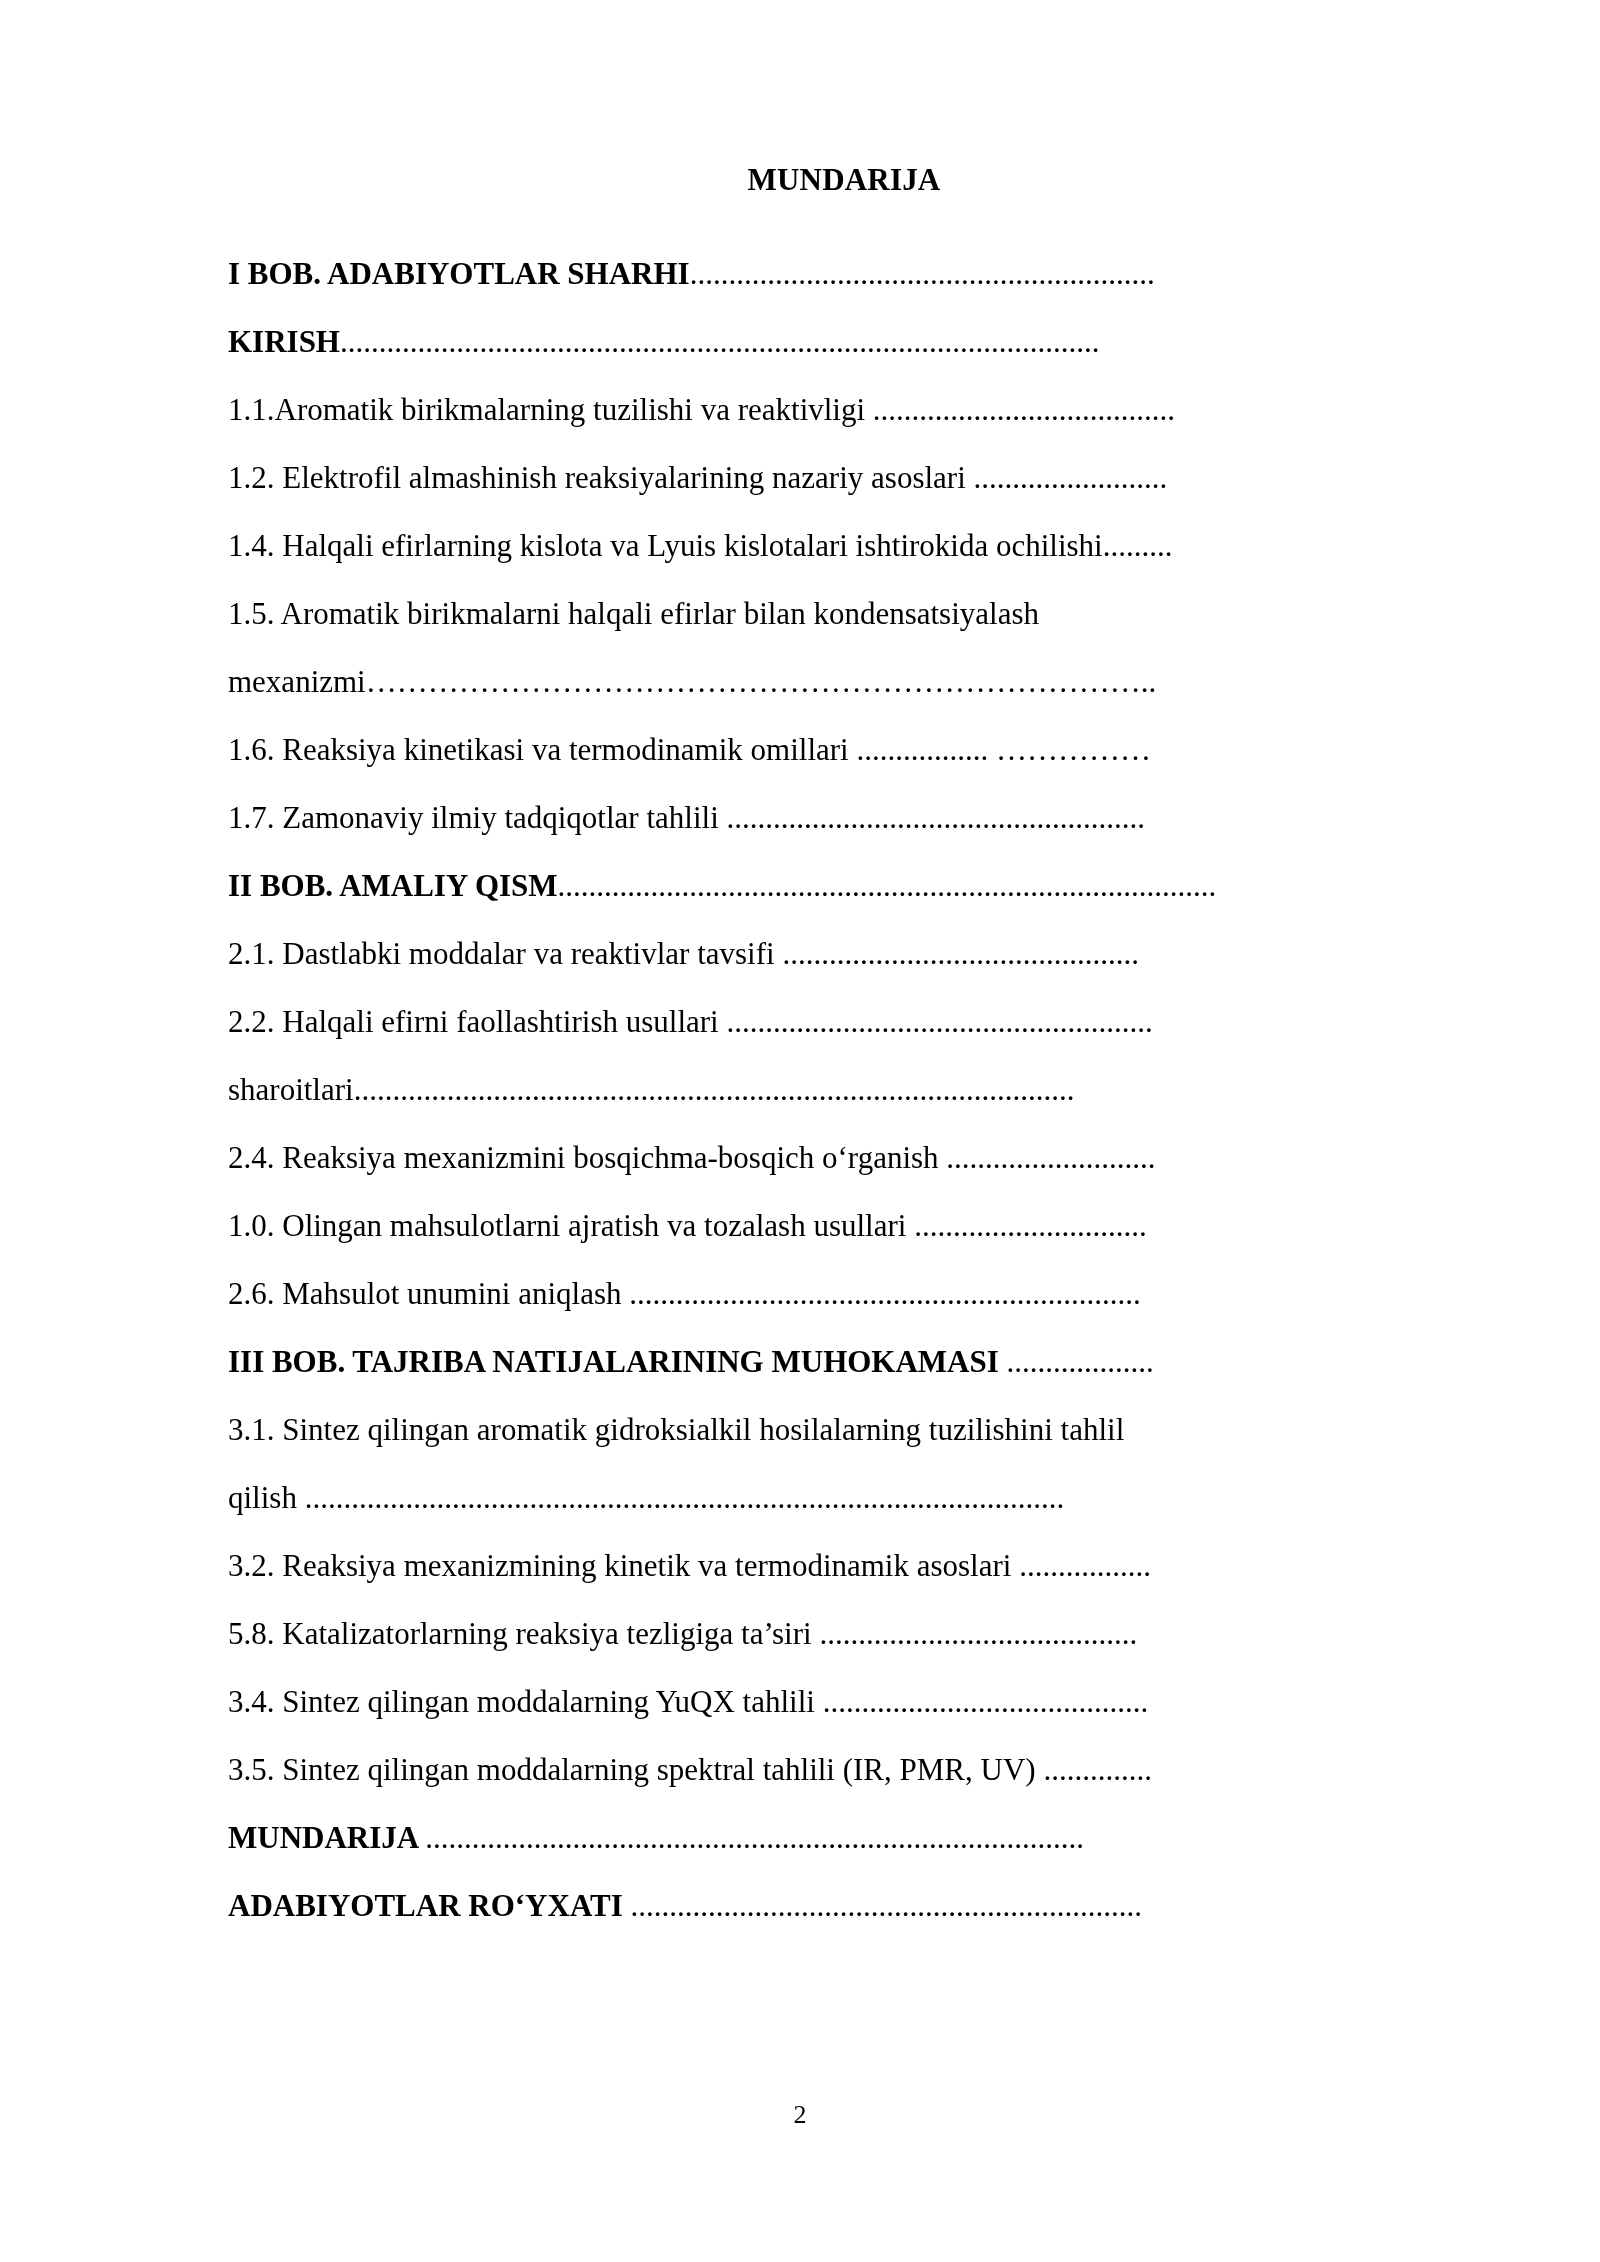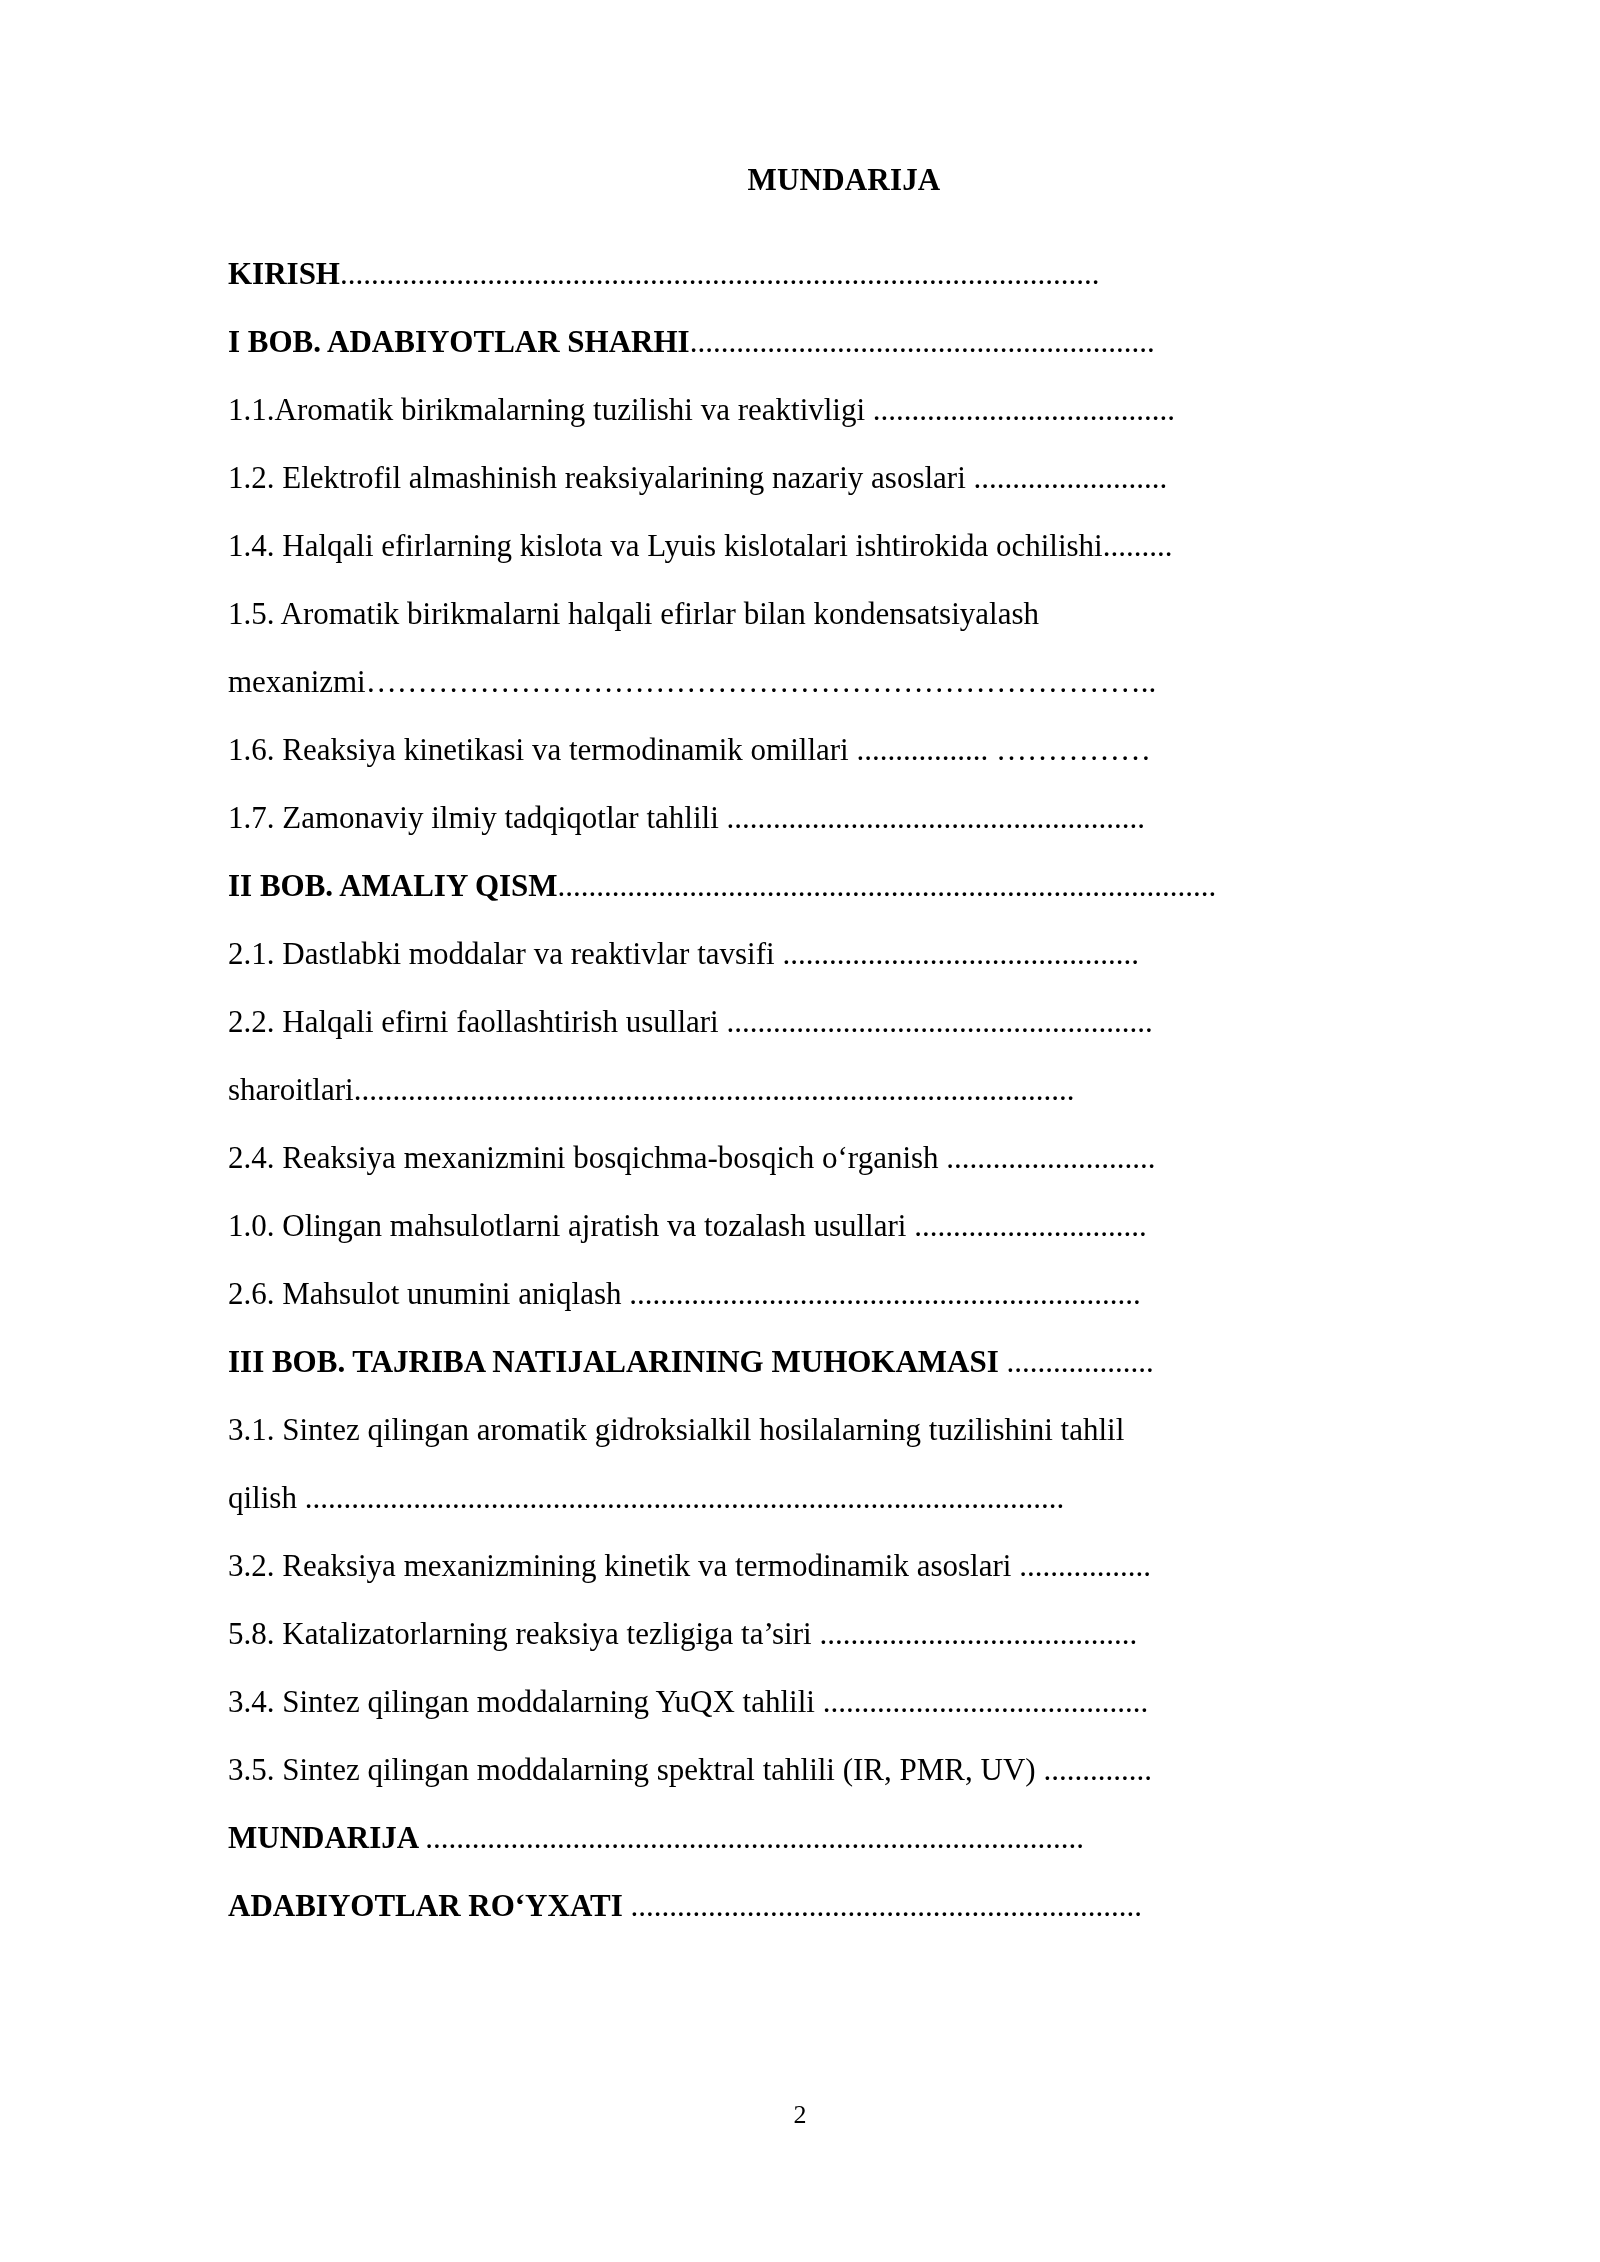--- a/index.html
+++ b/index.html
@@ -70,22 +70,22 @@
 </head>
 <body>
 
 <div id="page">
 
   <div class="content">
 
     <div class="doc-title">MUNDARIJA</div>
 
     <div id="toc-list">
+        <div class="toc-line bold"><span class="label">I BOB. ADABIYOTLAR SHARHI</span><span class="leader">............................................................</span></div>
         <div class="toc-line bold"><span class="label">KIRISH</span><span class="leader">..................................................................................................</span></div>
-        <div class="toc-line bold"><span class="label">I BOB. ADABIYOTLAR SHARHI</span><span class="leader">............................................................</span></div>
         <div class="toc-line"><span class="label">1.1.Aromatik birikmalarning tuzilishi va reaktivligi </span><span class="leader">.......................................</span></div>
         <div class="toc-line"><span class="label">1.2. Elektrofil almashinish reaksiyalarining nazariy asoslari </span><span class="leader">.........................</span></div>
         <div class="toc-line"><span class="label">1.4. Halqali efirlarning kislota va Lyuis kislotalari ishtirokida ochilishi</span><span class="leader">.........</span></div>
         <div class="toc-line"><span class="label">1.5. Aromatik birikmalarni halqali efirlar bilan kondensatsiyalash</span><span class="leader"></span></div>
         <div class="toc-line"><span class="label">mexanizmi</span><span class="leader">…………………………………………………………………..</span></div>
         <div class="toc-line"><span class="label">1.6. Reaksiya kinetikasi va termodinamik omillari </span><span class="leader">................. ……………</span></div>
         <div class="toc-line"><span class="label">1.7. Zamonaviy ilmiy tadqiqotlar tahlili </span><span class="leader">......................................................</span></div>
         <div class="toc-line bold"><span class="label">II BOB. AMALIY QISM</span><span class="leader">.....................................................................................</span></div>
         <div class="toc-line"><span class="label">2.1. Dastlabki moddalar va reaktivlar tavsifi </span><span class="leader">..............................................</span></div>
         <div class="toc-line"><span class="label">2.2. Halqali efirni faollashtirish usullari </span><span class="leader">.......................................................</span></div>

